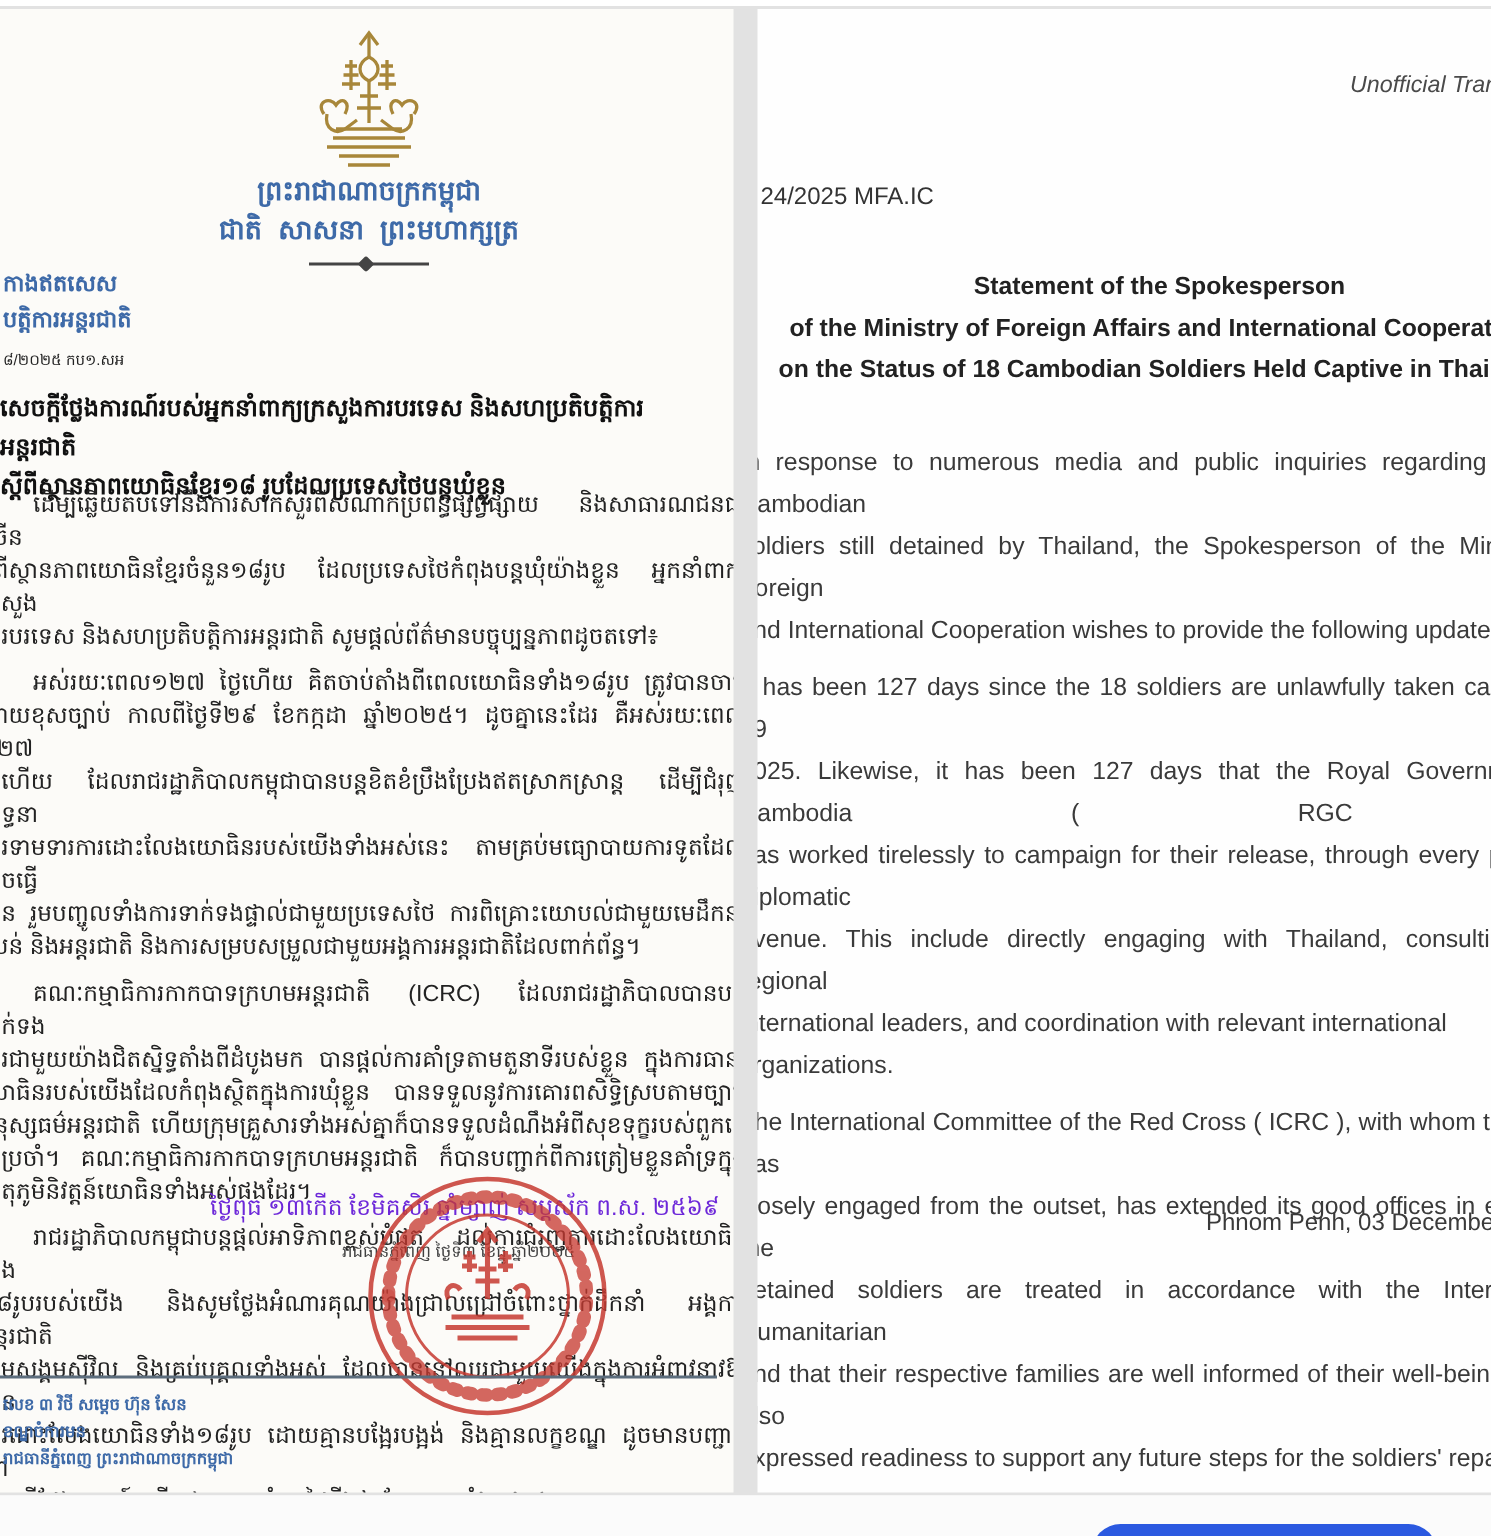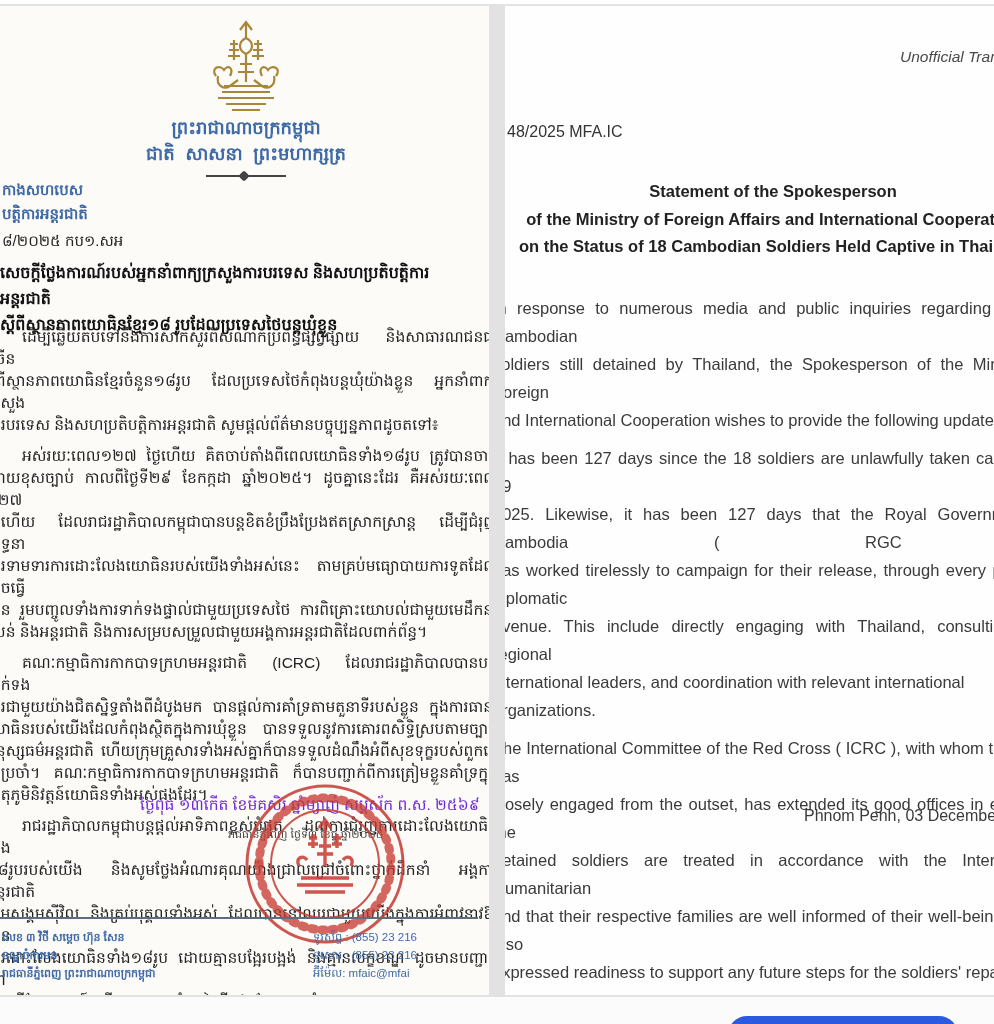--- a/index.html
+++ b/index.html
@@ -17,21 +17,21 @@
     background:#fcfbf8;overflow:hidden;
   }
   .emblem{position:absolute;left:196px;top:14px;width:100px;height:96px;}
   .kingdom{position:absolute;left:71px;top:110px;width:350px;text-align:center;
     color:#3e6aa8;font-weight:bold;font-size:18px;line-height:26px;font-family:Liberation Mono, monospace;}
   .ornament{position:absolute;left:206px;top:166px;width:80px;height:8px;}
   .ornament .bar{position:absolute;top:3px;left:0;width:80px;height:1.5px;background:#444;}
   .ornament .dot{position:absolute;top:0;left:34px;width:8px;height:8px;background:#444;border-radius:2px;transform:rotate(45deg);}
   .letterhead{position:absolute;left:2px;top:172px;font-size:15px;line-height:24px;}
   .letterhead .blue{color:#3e6aa8;font-weight:bold;}
-  .letterhead .ref{color:#222;margin-top:3px;font-size:15px;}
+  .letterhead .ref{color:#222;margin-top:3px;font-size:10px;}
   .kh-title{position:absolute;left:0;top:254px;width:480px;text-align:left;
     font-weight:bold;font-size:16px;line-height:26px;color:#111;}
   .kh-body{position:absolute;left:-14px;top:320px;width:512px;font-size:15.5px;line-height:22px;color:#222;}
   .kh-body .para{margin:0 0 9px 0;}
   .jl{text-align:justify;text-align-last:justify;}
   .jl-first{text-indent:36px;}
   .jl-last{text-align:left;text-align-last:left;text-indent:0;}
   .kh-date1{position:absolute;left:140px;top:789px;width:360px;white-space:nowrap;font-size:15.5px;color:#6d28d9;}
   .kh-date2{position:absolute;left:228px;top:821px;width:280px;white-space:nowrap;font-size:11px;color:#404040;}
   .stamp{position:absolute;left:243px;top:776px;width:164px;height:164px;opacity:.85;}
@@ -90,21 +90,21 @@
     <div>ព្រះរាជាណាចក្រកម្ពុជា</div>
     <div>ជាតិ សាសនា ព្រះមហាក្សត្រ</div>
   </div>
 
   <div class="ornament">
     <div class="bar"></div>
       <div class="dot"></div>
   </div>
 
   <div class="letterhead">
-    <div class="blue">កាងសហបេស</div>
+    <div class="blue">កាងឥតសេស</div>
     <div class="blue">បត្តិការអន្តរជាតិ</div>
     <div class="ref">៨/២០២៥ កប១.សអ</div>
   </div>
 
   <div class="kh-title">
     <div>សេចក្តីថ្លែងការណ៍របស់អ្នកនាំពាក្យក្រសួងការបរទេស និងសហប្រតិបត្តិការអន្តរជាតិ</div>
     <div>ស្តីពីស្ថានភាពយោធិនខ្មែរ១៨ រូបដែលប្រទេសថៃបន្តឃុំខ្លួន</div>
   </div>
 
   <div class="kh-body">
@@ -161,32 +161,27 @@
   </svg>
 
   <div class="footer-sep"></div>
 
   <div class="footer-left">
     <div>លេខ ៣ វិថី សម្តេច ហ៊ុន សែន</div>
     <div>ខណ្ឌចំការមន</div>
     <div>រាជធានីភ្នំពេញ ព្រះរាជាណាចក្រកម្ពុជា</div>
   </div>
 
-  <div class="footer-right">
-    <div>ទូរស័ព្ទ : (855) 23 216</div>
-    <div>ទូរសារ : (855) 23 216</div>
-    <div>អ៊ីម៉ែល: mfaic@mfai</div>
-  </div>
 </div>
 
 <div class="page-right">
 
   <div class="watermark">Unofficial Translation</div>
 
-  <div class="ref-en">48/2025 MFA.IC</div>
+  <div class="ref-en">24/2025 MFA.IC</div>
 
   <div class="title-en">
     <div>Statement of the Spokesperson</div>
     <div>of the Ministry of Foreign Affairs and International Cooperation</div>
     <div>on the Status of 18 Cambodian Soldiers Held Captive in Thailand</div>
   </div>
 
   <div class="body-en">
     <div class="para">
       <div class="jl">In response to numerous media and public inquiries regarding the 18 Cambodian</div>

